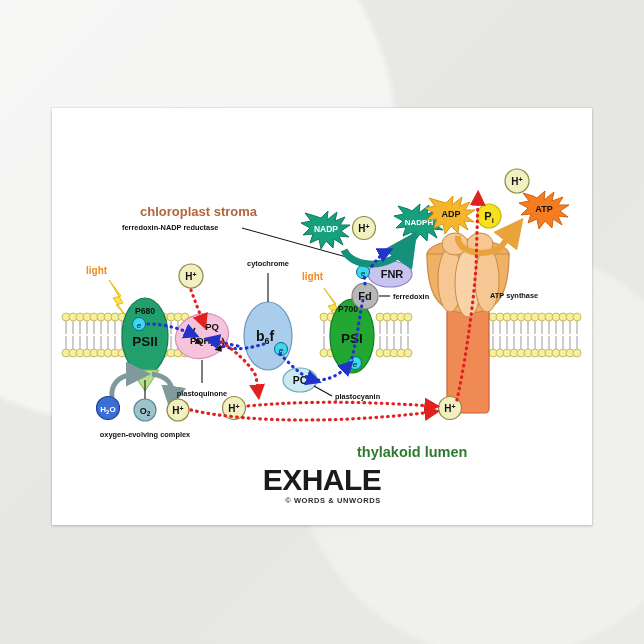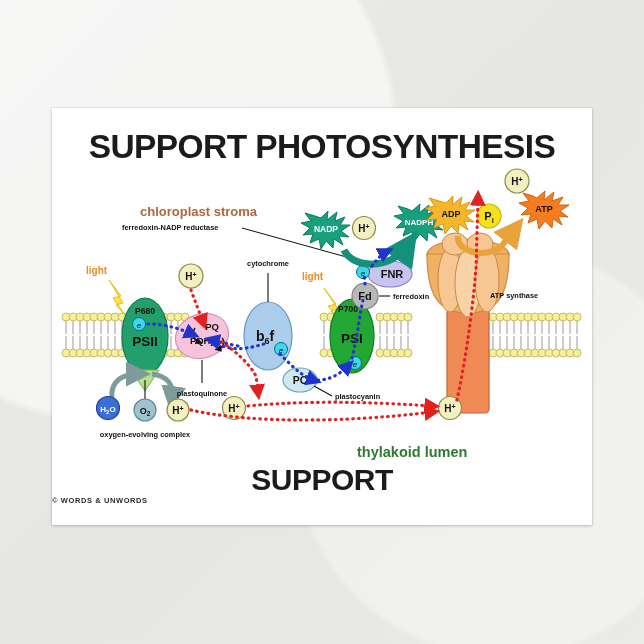--- a/index.html
+++ b/index.html
@@ -27,22 +27,23 @@
     font-size:33.5px;font-weight:bold;letter-spacing:-0.6px;
     color:#1b1b1b;
   }
   .exhale{
     position:absolute;left:0;top:355px;width:100%;
     text-align:center;font-size:30px;font-weight:bold;letter-spacing:-0.5px;
     color:#1b1b1b;
   }
   .credit{
     position:absolute;left:0;top:388px;width:100%;
-    text-align:left;font-size:7.5px;font-weight:bold;letter-spacing:.6px;
+    text-align:center;font-size:7.5px;font-weight:bold;letter-spacing:.6px;
     color:#2a2a2a;
+    padding-left:11px;
   }
   .stroma-label{
     position:absolute;left:88px;top:96px;
     font-size:13px;font-weight:bold;color:#b5653a;
   }
   .lumen-label{
     position:absolute;left:305px;top:336px;
     font-size:14.5px;font-weight:bold;color:#2f7a2f;
   }
   svg.diagram{position:absolute;left:0;top:0;}
@@ -50,21 +51,20 @@
   .lightlbl{font-family:"Liberation Sans",sans-serif;font-size:10px;fill:#f08a28;font-weight:bold;}
   .cplx{font-family:"Liberation Sans",sans-serif;font-weight:bold;fill:#111;}
 </style>
 </head>
 <body>
 
 <div class="bg-texture"></div>
 
 <div class="card">
 
-  <div class="title">SUPPORT PHOTOSYNTHESIS</div>
 
   <div class="stroma-label">chloroplast stroma</div>
   <div class="lumen-label">thylakoid lumen</div>
 
   <svg class="diagram" width="540" height="417" viewBox="0 0 540 417">
     <defs>
       <marker id="ar-red" markerWidth="5" markerHeight="5" refX="2.4" refY="2.5" orient="auto">
         <path d="M0,0 L5,2.5 L0,5 Z" fill="#e12020"></path>
       </marker>
       <marker id="ar-blue" markerWidth="5" markerHeight="5" refX="2.4" refY="2.5" orient="auto">
@@ -421,16 +421,16 @@
 
     <g fill="none" stroke="#e12020" stroke-width="3.2" stroke-linecap="round" stroke-dasharray="0.6 5.2">
       <path d="M139,182 C144,196 148,206 151,214" marker-end="url(#ar-red)"></path>
       <path d="M170,234 C184,244 196,254 204,268 L206,284" marker-end="url(#ar-red)"></path>
       <path d="M139,302 C200,316 300,314 380,304" marker-end="url(#ar-red)"></path>
       <path d="M196,298 C260,292 320,294 380,298" marker-end="url(#ar-red)"></path>
       <path d="M405,292 C412,260 420,210 424,160 L426,90" marker-end="url(#ar-red)"></path>
     </g>
   </svg>
 
-  <div class="exhale">SUPPORT</div>
+  <div class="exhale">EXHALE</div>
   <div class="credit">© WORDS &amp; UNWORDS</div>
 
 </div>
 
 </body></html>

